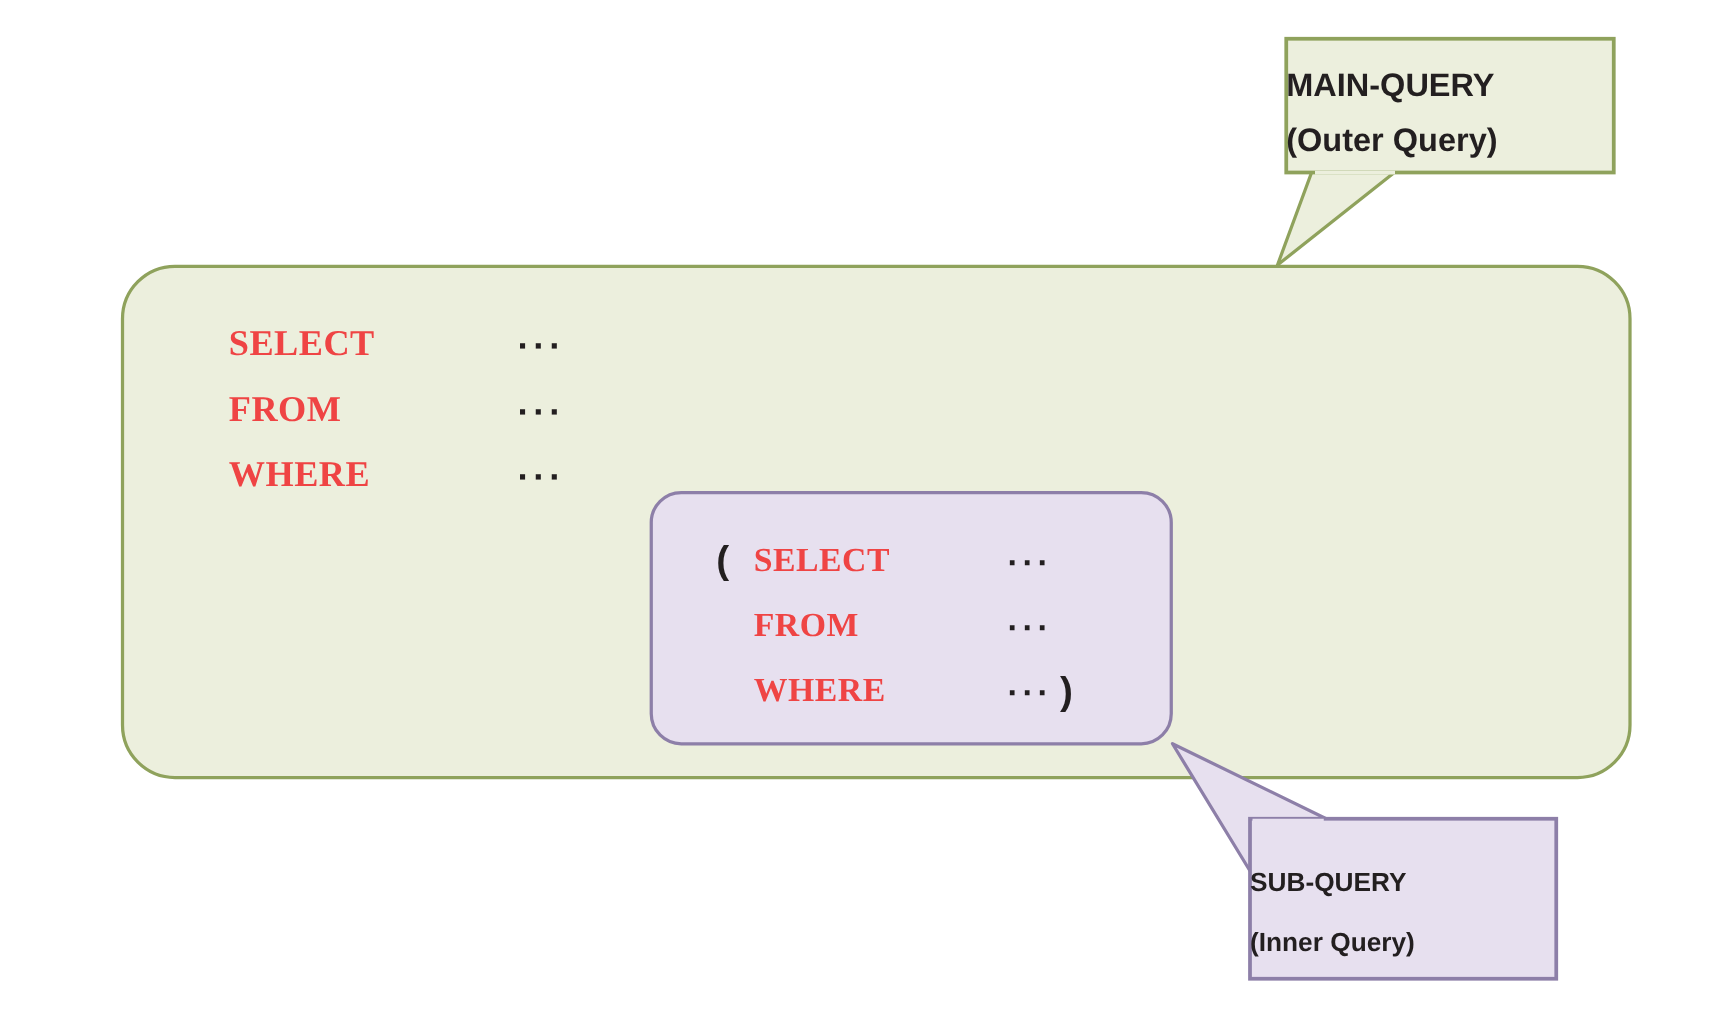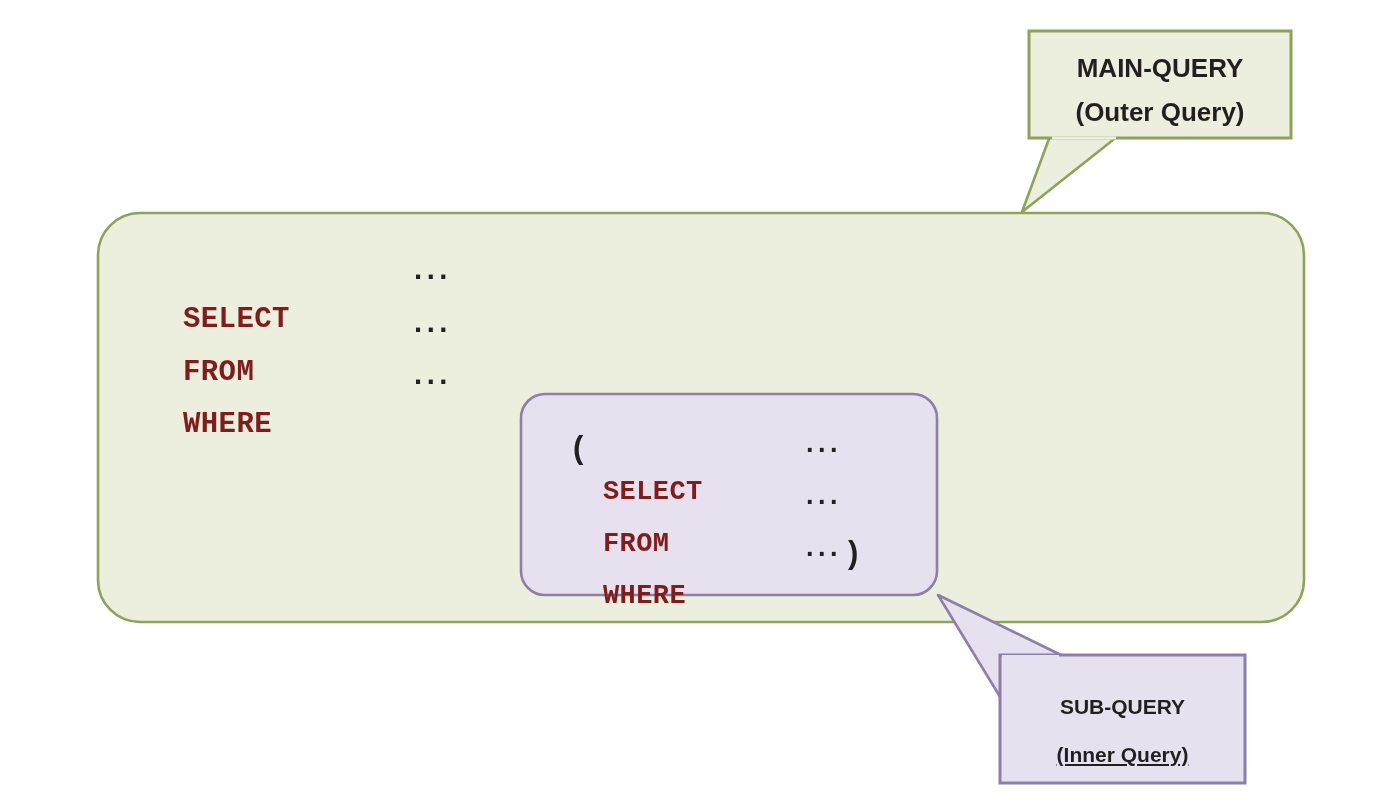--- a/index.html
+++ b/index.html
@@ -26,28 +26,27 @@
   #shapes {
     position: absolute;
     left: 0; top: 0;
     width: 1383px;
     height: 809px;
   }
 
   
   .sql-line {
     position: absolute;
-    color: #7f1d1d;
-    font-family: Liberation Mono, monospace;
+    color: #ef4444;
+    font-family: Liberation Serif, serif;
     font-weight: 600;
     font-size: 29px;
     letter-spacing: 0.4px;
     white-space: nowrap;
     line-height: 1;
-    margin-top: 44px;
   }
   .sql-line.inner {
     font-size: 27px;
   }
   .dots {
     position: absolute;
     color: #231f20;
     font-family: "Liberation Sans", sans-serif;
     font-weight: 700;
     font-size: 29px;
@@ -61,21 +60,20 @@
     position: absolute;
     color: #231f20;
     font-family: "Liberation Sans", sans-serif;
     font-weight: 600;
     font-size: 31px;
     line-height: 1;
   }
 
   .callout-text {
     position: absolute;
-    text-align: center;
     color: #231f20;
     font-family: "Liberation Sans", sans-serif;
     font-weight: 700;
     font-size: 26px;
     line-height: 1;
     white-space: nowrap;
   }
   .callout-text.sub-line {
     font-weight: 700;
     font-size: 21px;
@@ -124,15 +122,15 @@
 
   <div class="sql-line inner" style="left:603px; top:539px;">WHERE</div>
   <div class="dots inner" style="left:806px; top:541px;">···</div>
 
   <div class="paren" style="left:848px; top:537px;">)</div>
 
   <div class="callout-text" style="left:1029px; top:55px; width:262px;">MAIN-QUERY</div>
   <div class="callout-text" style="left:1029px; top:99px; width:262px;">(Outer Query)</div>
 
   <div class="callout-text sub-line" style="left:1000px; top:696px; width:245px;">SUB-QUERY</div>
-  <div class="callout-text sub-line" style="left:1000px; top:744px; width:245px;text-decoration:underline;">(Inner Query)</div>
+  <div class="callout-text sub-line" style="left:1000px; top:744px; width:245px;">(Inner Query)</div>
 
 </div>
 
 </body></html>

